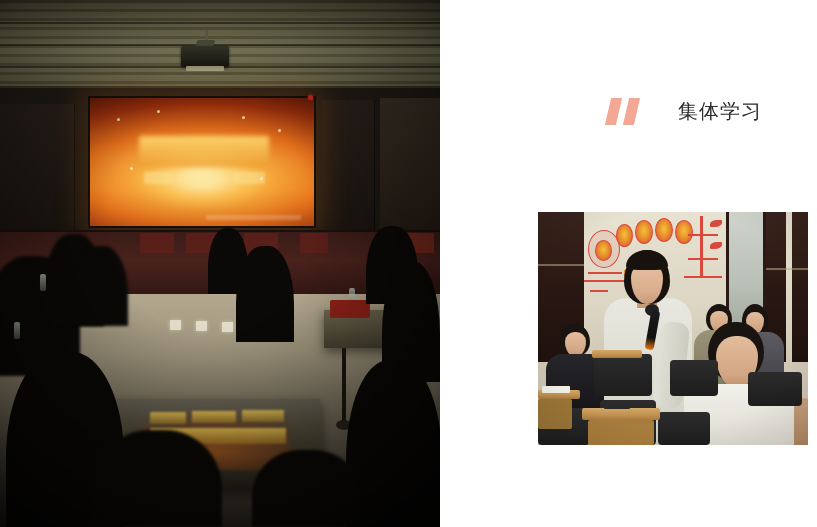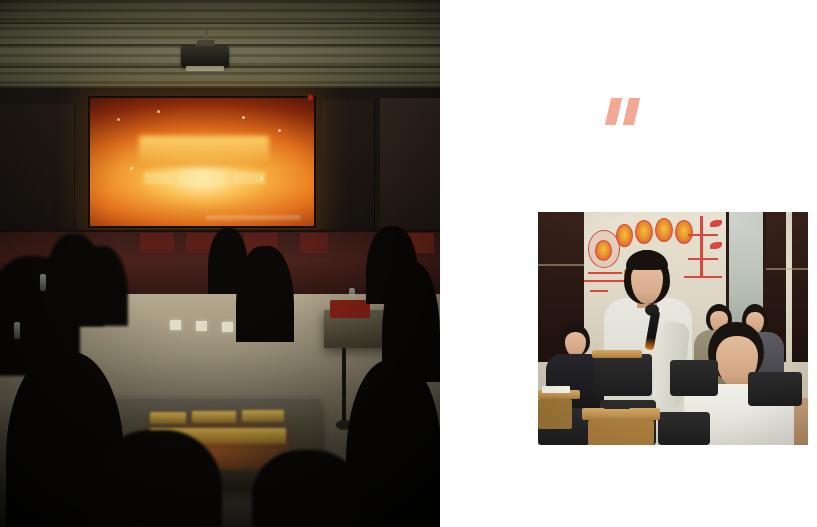--- a/index.html
+++ b/index.html
@@ -422,20 +422,21 @@
   <div class="l-bottle" style="left:14px;  top:322px"></div>
 
   <div class="l-vignette"></div>
 </div>
 
 <div class="heading">
   <div class="heading-bars">
     <div class="heading-bar b1"></div>
     <div class="heading-bar b2"></div>
   </div>
+  <div class="heading-text">集体学习</div>
 </div>
 
 <div class="photo-right">
 
   <div class="r-wall"></div>
 
   <div class="r-wood" style="left:0px; top:0px; width:46px; height:150px"></div>
   <div class="r-wood-line" style="left:0px; top:52px; width:46px"></div>
 
   <div class="r-wood" style="left:222px; top:0px; width:26px; height:150px"></div>

